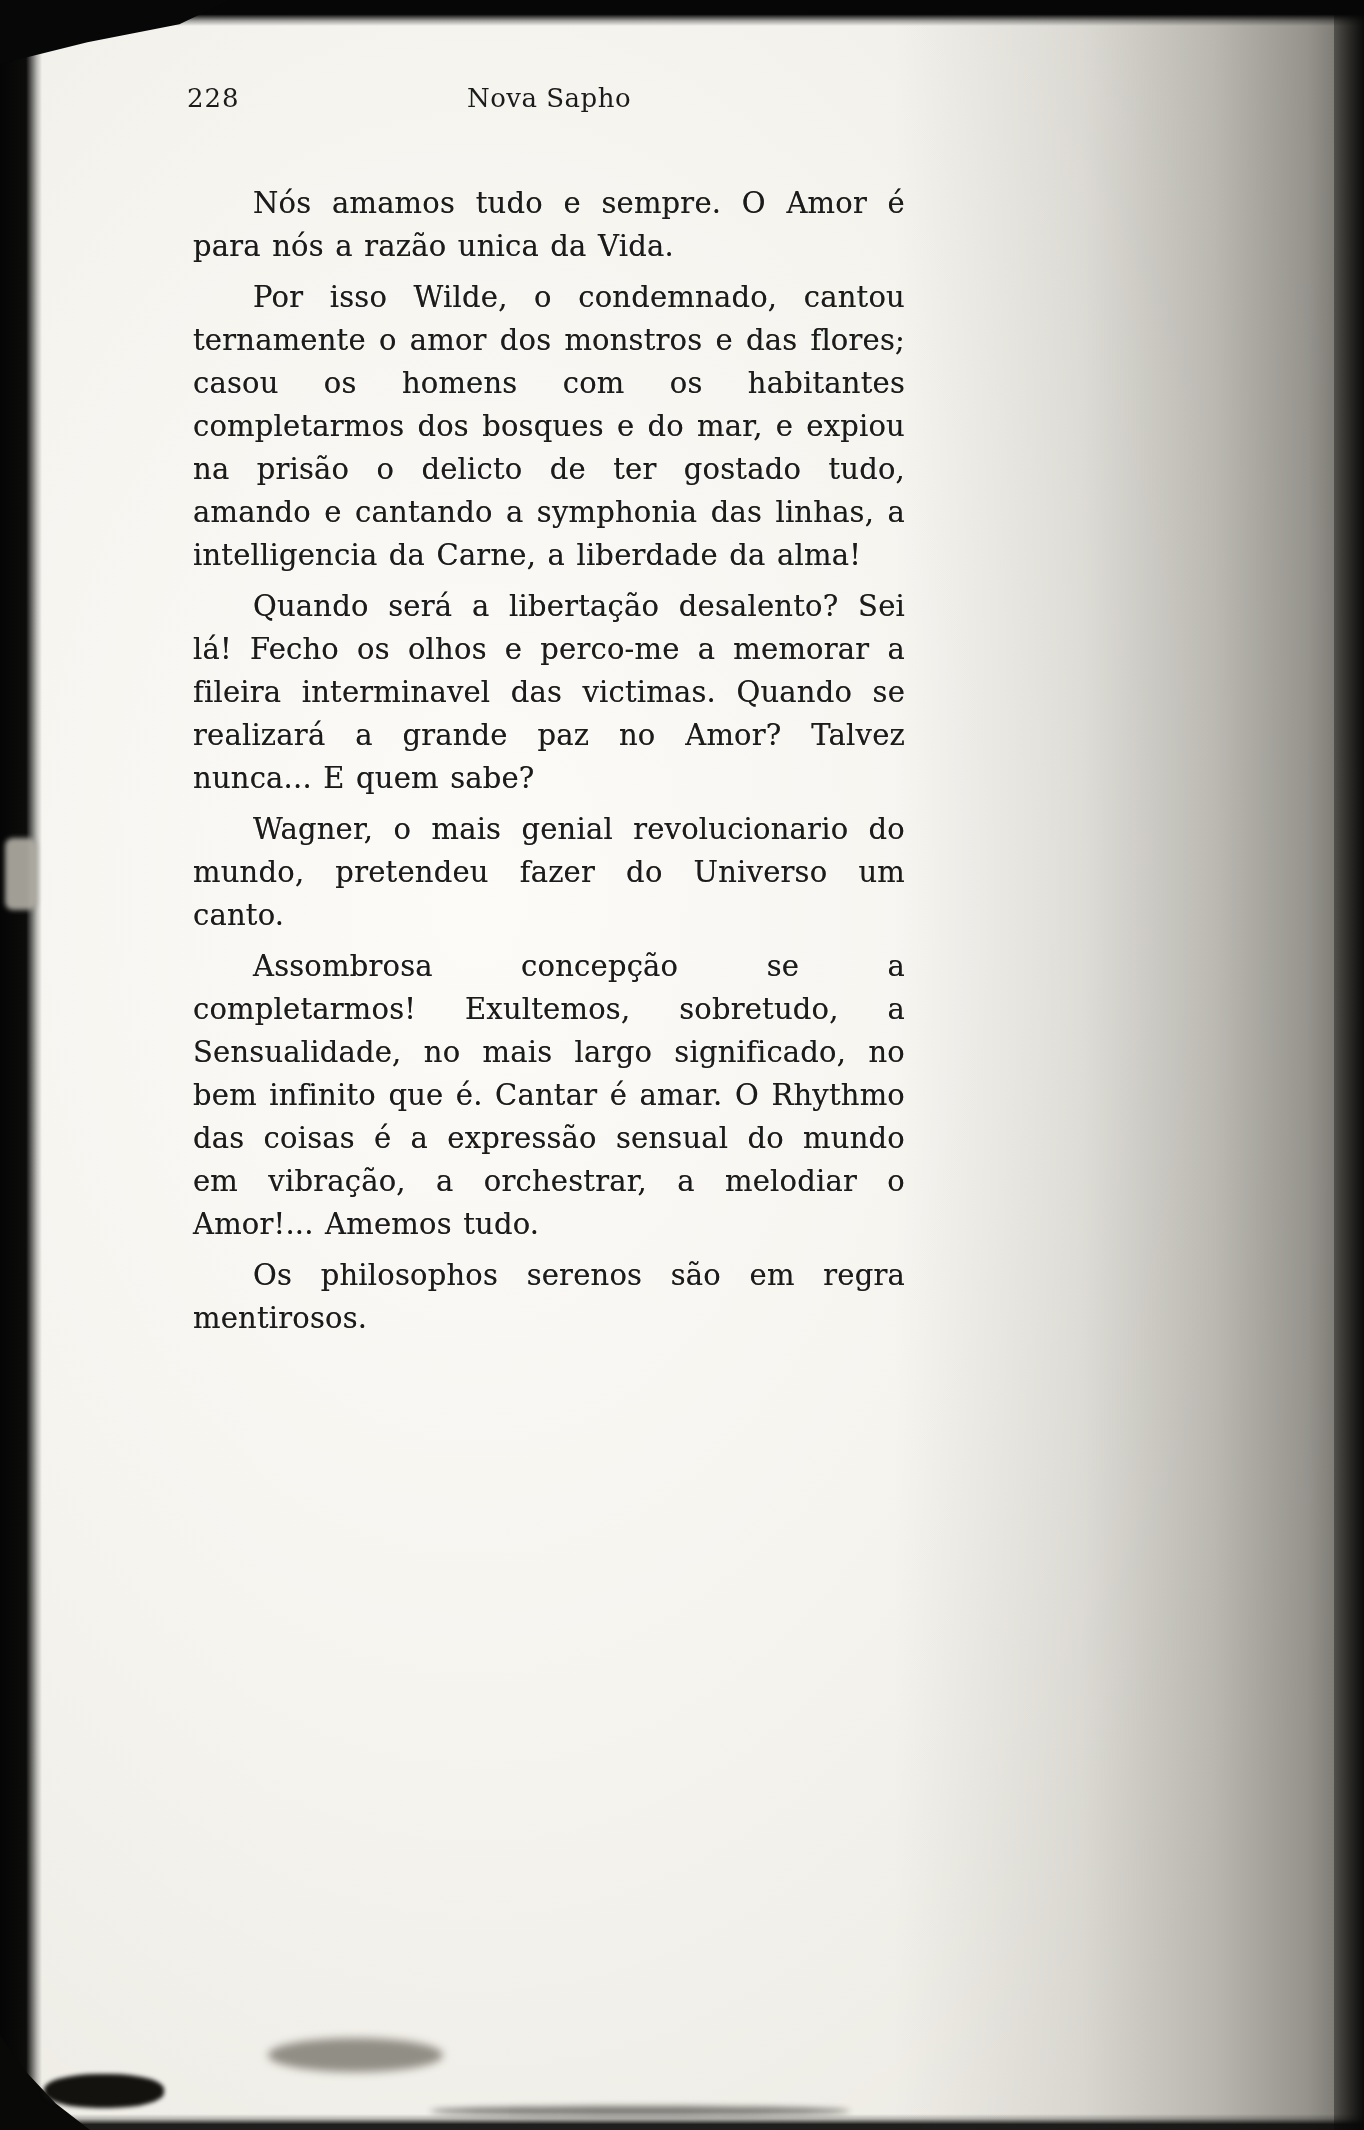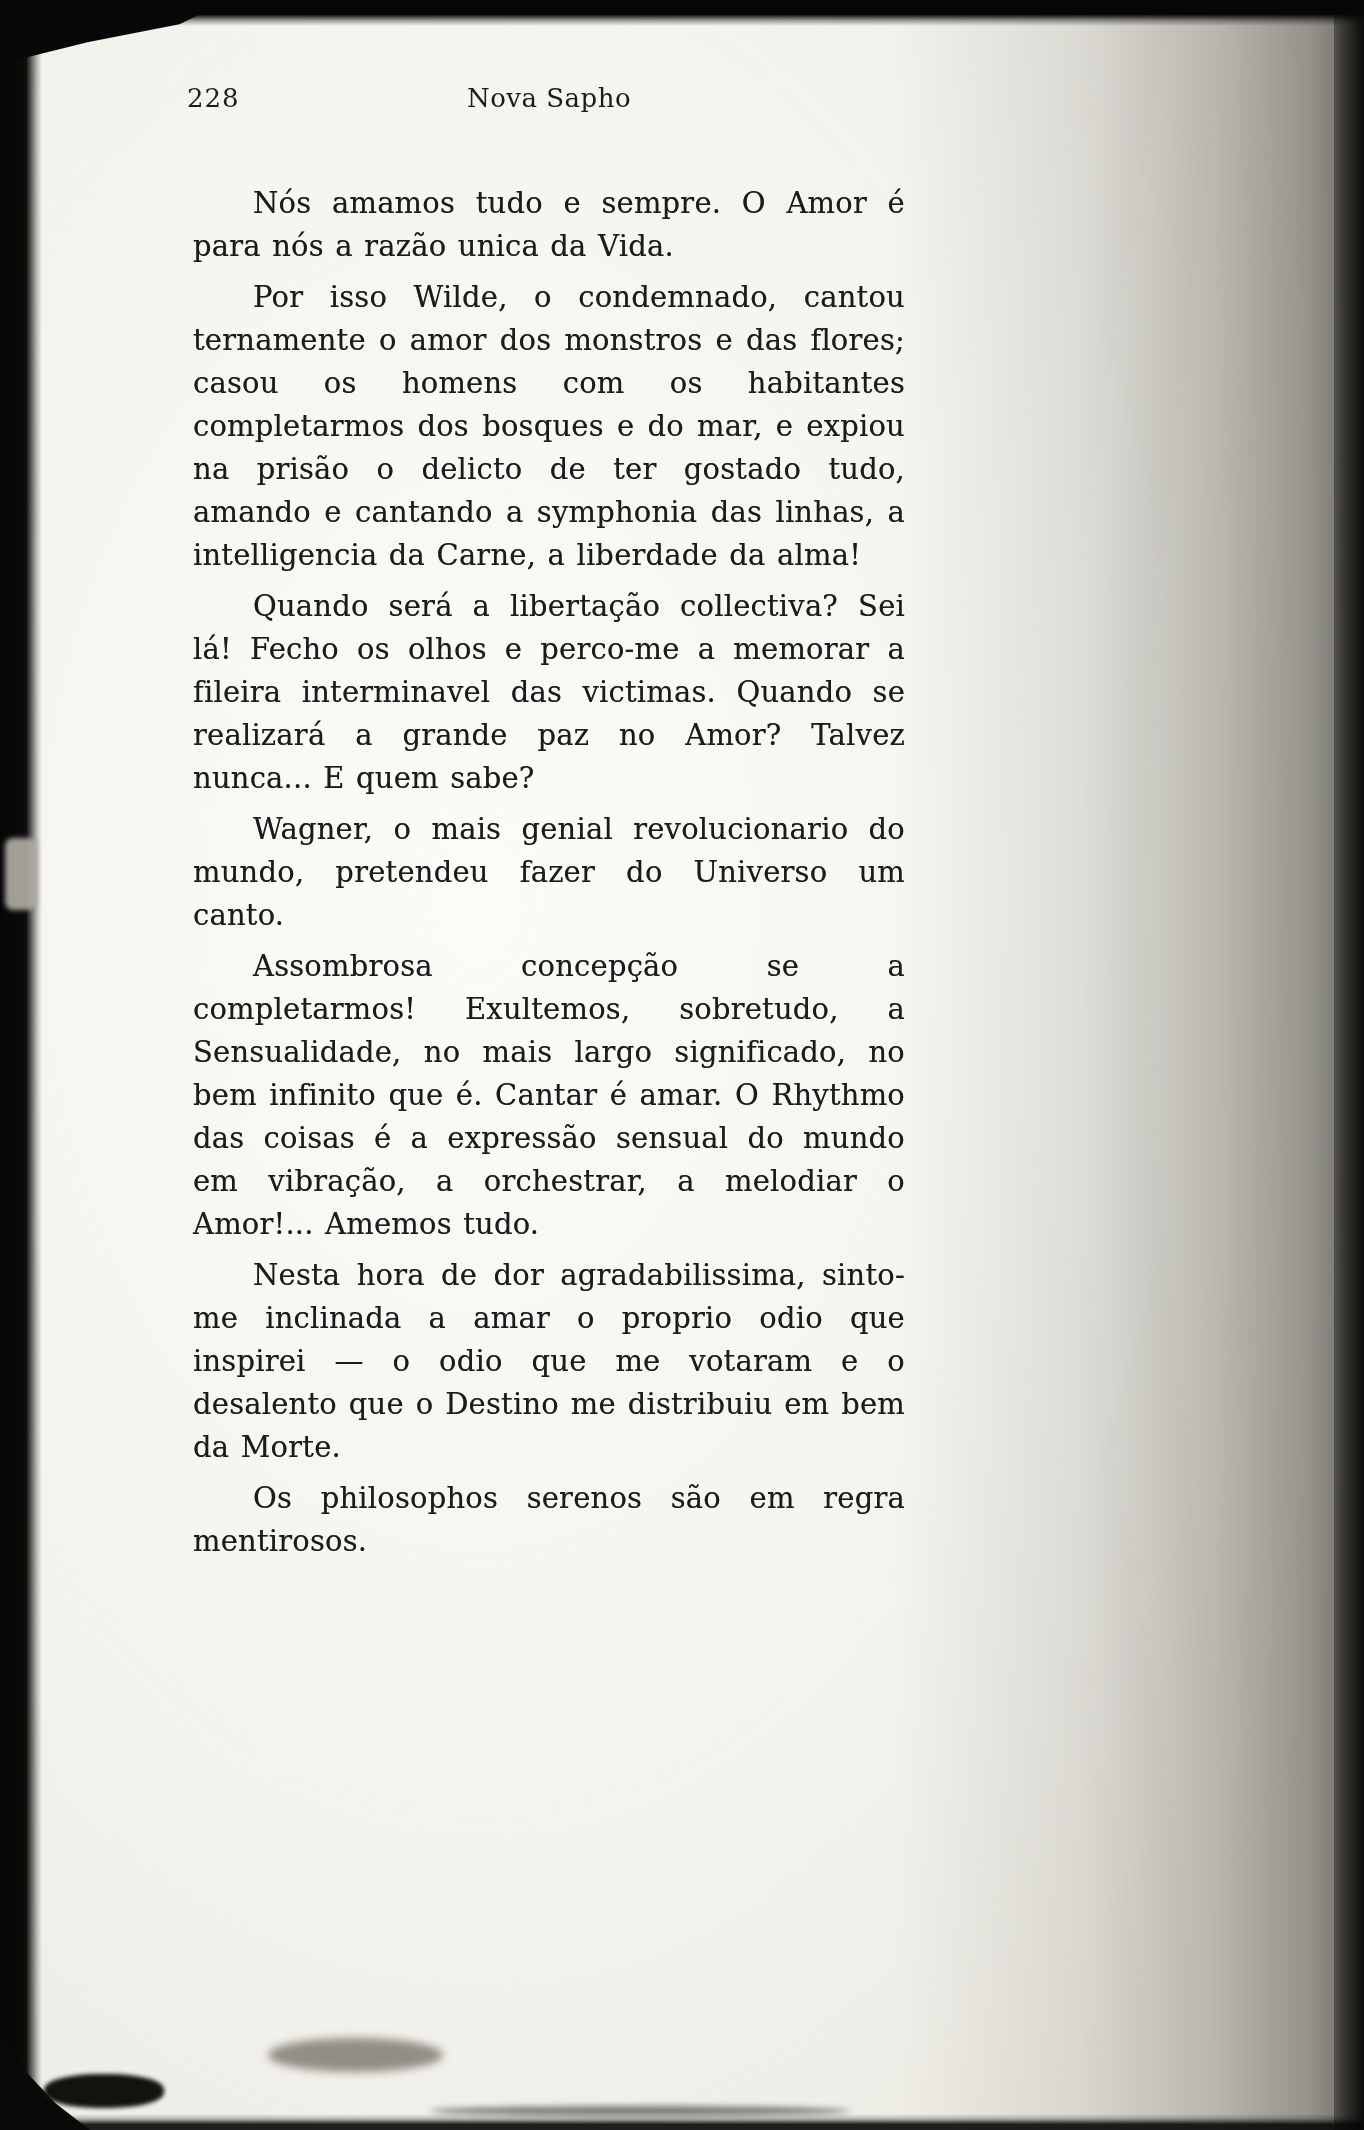--- a/index.html
+++ b/index.html
@@ -128,22 +128,21 @@
   <div class="page-content">
 
     <div class="running-header">
       <span class="page-number">228</span>
       <span class="running-title">Nova Sapho</span>
     </div>
 
     <div class="body-text">
       <p>Nós amamos tudo e sempre. O Amor é para nós a razão unica da Vida.</p>
       <p>Por isso Wilde, o condemnado, cantou ternamente o amor dos monstros e das flores; casou os homens com os habitantes completarmos dos bosques e do mar, e expiou na prisão o delicto de ter gostado tudo, amando e cantando a symphonia das linhas, a intelligencia da Carne, a liberdade da alma!</p>
-      <p>Quando será a libertação collectiva? Sei lá! Fecho os olhos e perco-me a memorar a fileira interminavel das victimas. Quando se realizará a grande paz no Amor? Talvez nunca... E quem sabe?</p>
+      <p>Quando será a libertação desalento? Sei lá! Fecho os olhos e perco-me a memorar a fileira interminavel das victimas. Quando se realizará a grande paz no Amor? Talvez nunca... E quem sabe?</p>
       <p>Wagner, o mais genial revolucionario do mundo, pretendeu fazer do Universo um canto.</p>
       <p>Assombrosa concepção se a completarmos! Exultemos, sobretudo, a Sensualidade, no mais largo significado, no bem infinito que é. Cantar é amar. O Rhythmo das coisas é a expressão sensual do mundo em vibração, a orchestrar, a melodiar o Amor!... Amemos tudo.</p>
-      <p>Nesta hora de dor agradabilissima, sinto-me inclinada a amar o proprio odio que inspirei — o odio que me votaram e o desalento que o Destino me distribuiu em bem da Morte.</p>
       <p>Os philosophos serenos são em regra mentirosos.</p>
     </div>
 
   </div>
 
 </div>
 
 </body></html>

